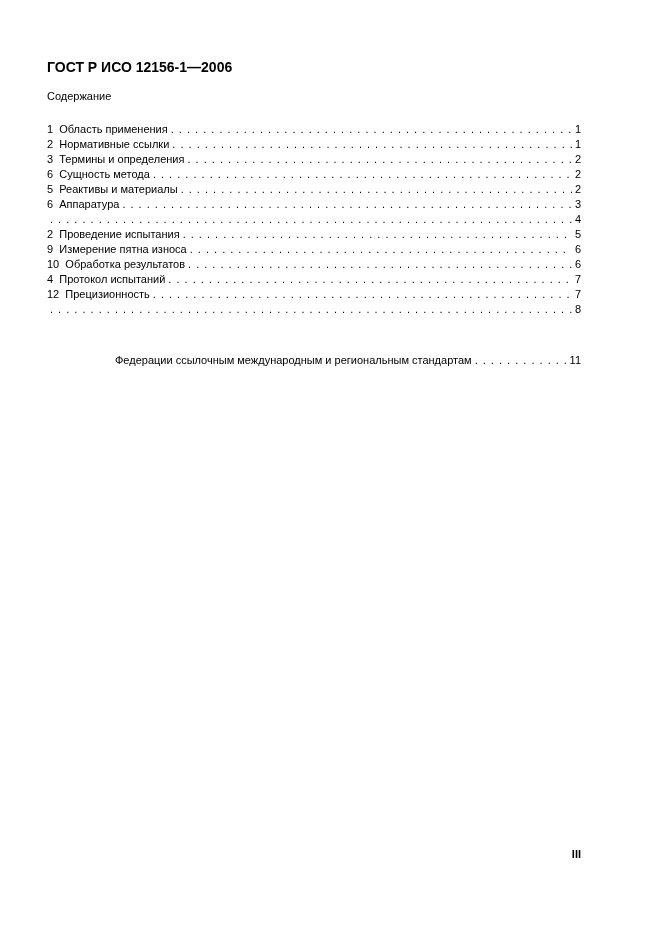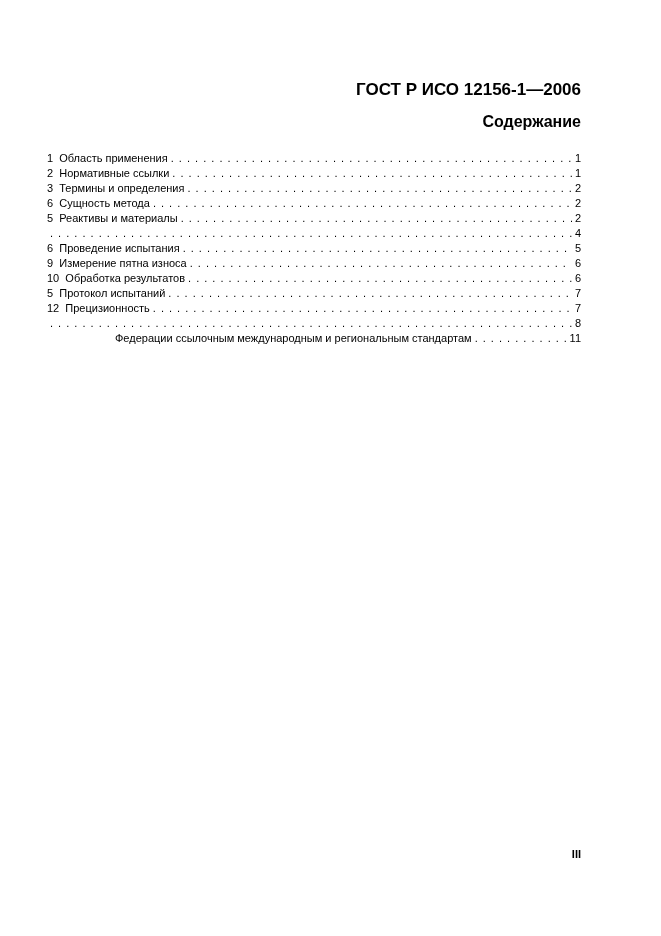--- a/index.html
+++ b/index.html
@@ -12,30 +12,28 @@
     width: 661px;
     height: 936px;
     background: #ffffff;
     box-sizing: border-box;
     padding: 60px 80px 0 47px;
     font-family: "Liberation Sans", sans-serif;
     font-size: 11px;
     color: #000000;
   }
   .doc-header {
-    text-align: right;
     font-weight: bold;
-    font-size: 17px;
+    font-size: 14px;
     line-height: 14px;
-    margin-top: 23px;
   }
   .toc-title {
-    text-align: right;
-    font-size: 16px;
-    font-weight: bold;
+    text-align: left;
+    font-size: 11px;
+    font-weight: normal;
     margin: 16px 0 20px 0;
   }
   .toc {
     width: 100%;
   }
   .toc-row {
     display: flex;
     align-items: flex-end;
     line-height: 15px;
   }
@@ -58,20 +56,21 @@
     flex: 0 0 auto;
     white-space: pre;
     text-align: right;
   }
   .wrap-line1 {
     line-height: 15px;
     white-space: pre;
   }
   .line2-indent {
     margin-left: 68px;
+    margin-top: 36px;
   }
   .footer-num {
     position: absolute;
     right: 80px;
     bottom: 76px;
     font-size: 11px;
     font-weight: bold;
   }
 </style>
 </head>
@@ -108,46 +107,51 @@
       <span class="dot-leader"></span>
       <span class="toc-page">2</span>
     </div>
 
     <div class="toc-row">
       <span class="toc-label">5  Реактивы и материалы</span>
       <span class="dot-leader"></span>
       <span class="toc-page">2</span>
     </div>
 
+    <div class="toc-row">
+      <span class="toc-label">6  Аппаратура</span>
+      <span class="dot-leader"></span>
+      <span class="toc-page">3</span>
+    </div>
 
     <div class="toc-row">
       <span class="dot-leader"></span>
       <span class="toc-page">4</span>
     </div>
 
     <div class="toc-row">
-      <span class="toc-label">6  Проведение испытания</span>
+      <span class="toc-label">2  Проведение испытания</span>
       <span class="dot-leader"></span>
       <span class="toc-page">5</span>
     </div>
 
     <div class="toc-row">
       <span class="toc-label">9  Измерение пятна износа</span>
       <span class="dot-leader"></span>
       <span class="toc-page">6</span>
     </div>
 
     <div class="toc-row">
       <span class="toc-label">10  Обработка результатов</span>
       <span class="dot-leader"></span>
       <span class="toc-page">6</span>
     </div>
 
     <div class="toc-row">
-      <span class="toc-label">5  Протокол испытаний</span>
+      <span class="toc-label">4  Протокол испытаний</span>
       <span class="dot-leader"></span>
       <span class="toc-page">7</span>
     </div>
 
     <div class="toc-row">
       <span class="toc-label">12  Прецизионность</span>
       <span class="dot-leader"></span>
       <span class="toc-page">7</span>
     </div>
 

